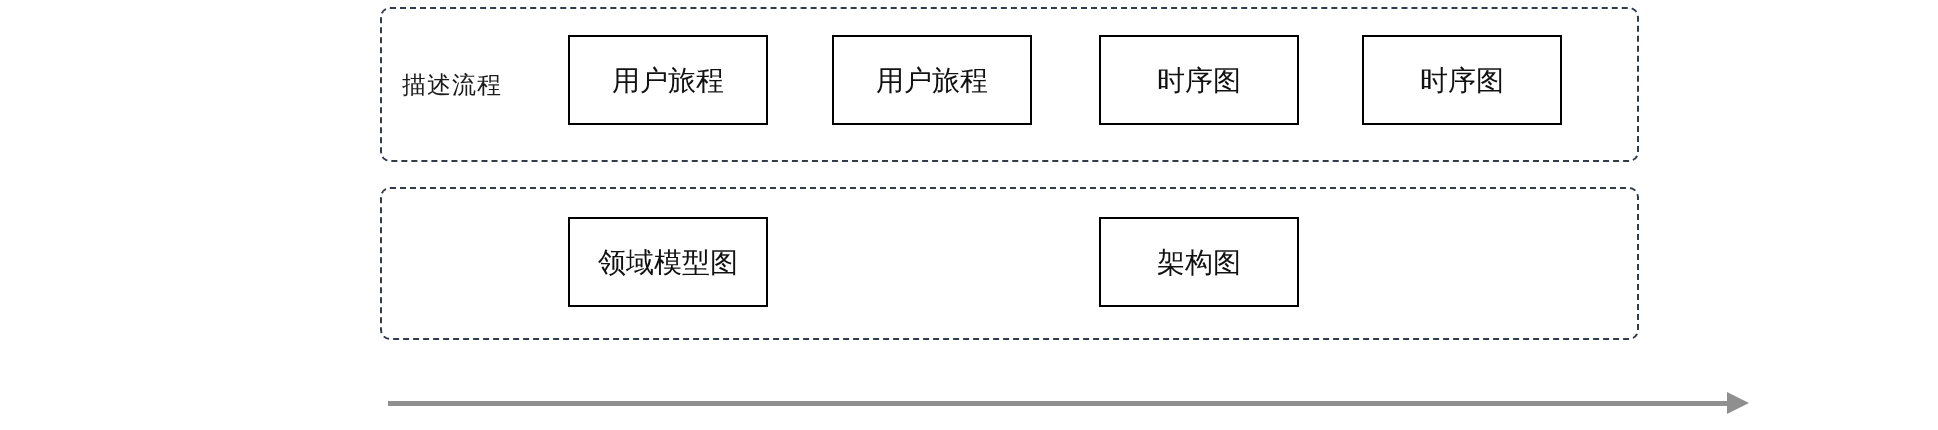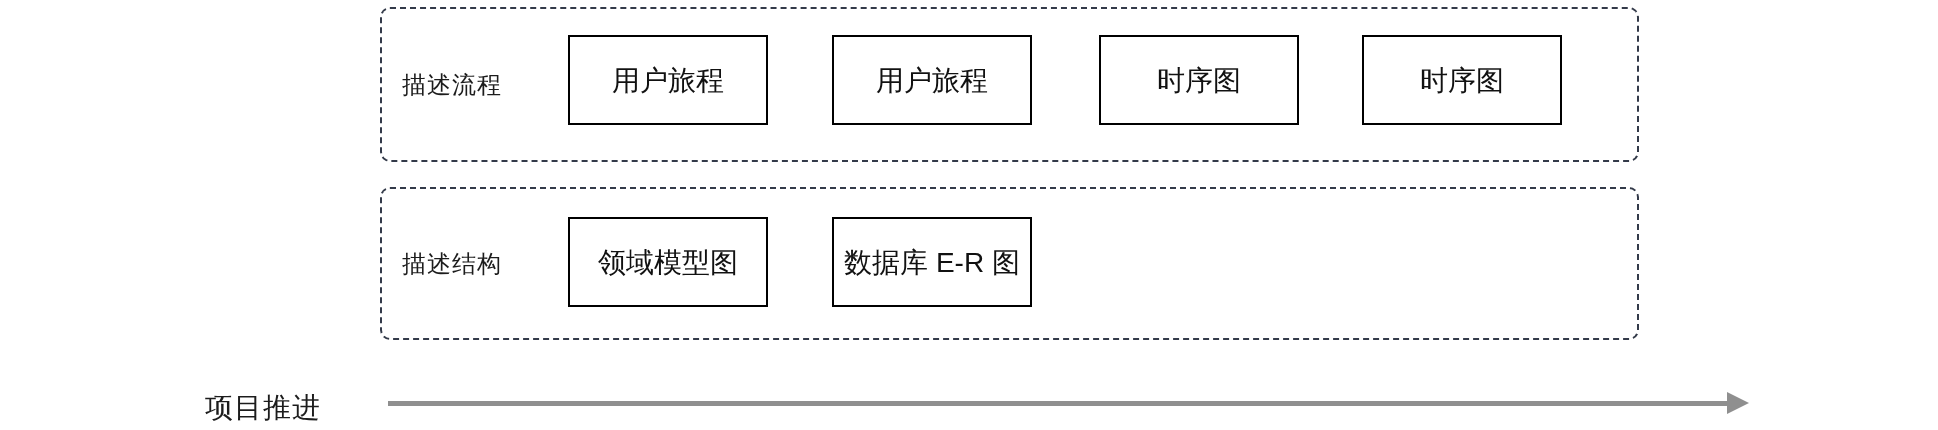--- a/index.html
+++ b/index.html
@@ -62,29 +62,27 @@
     </div>
     <div class="node p3">
       <span>时序图</span>
     </div>
     <div class="node p4">
       <span>时序图</span>
     </div>
   </div>
 
   <div class="group group-structure row2">
-    <div class="row-label">描述结构</div>
 
     <div class="node p1">
       <span>领域模型图</span>
 
     </div>
-    <div class="node p2">
-      <span>数据库 E-R 图</span>
+    <div class="node p3">
+      <span>架构图</span>
 
     </div>
   </div>
 
-  <div class="timeline-label">项目推进</div>
   <div class="arrow-line"></div>
   <div class="arrow-head"></div>
 
 </div>
 
 </body></html>

